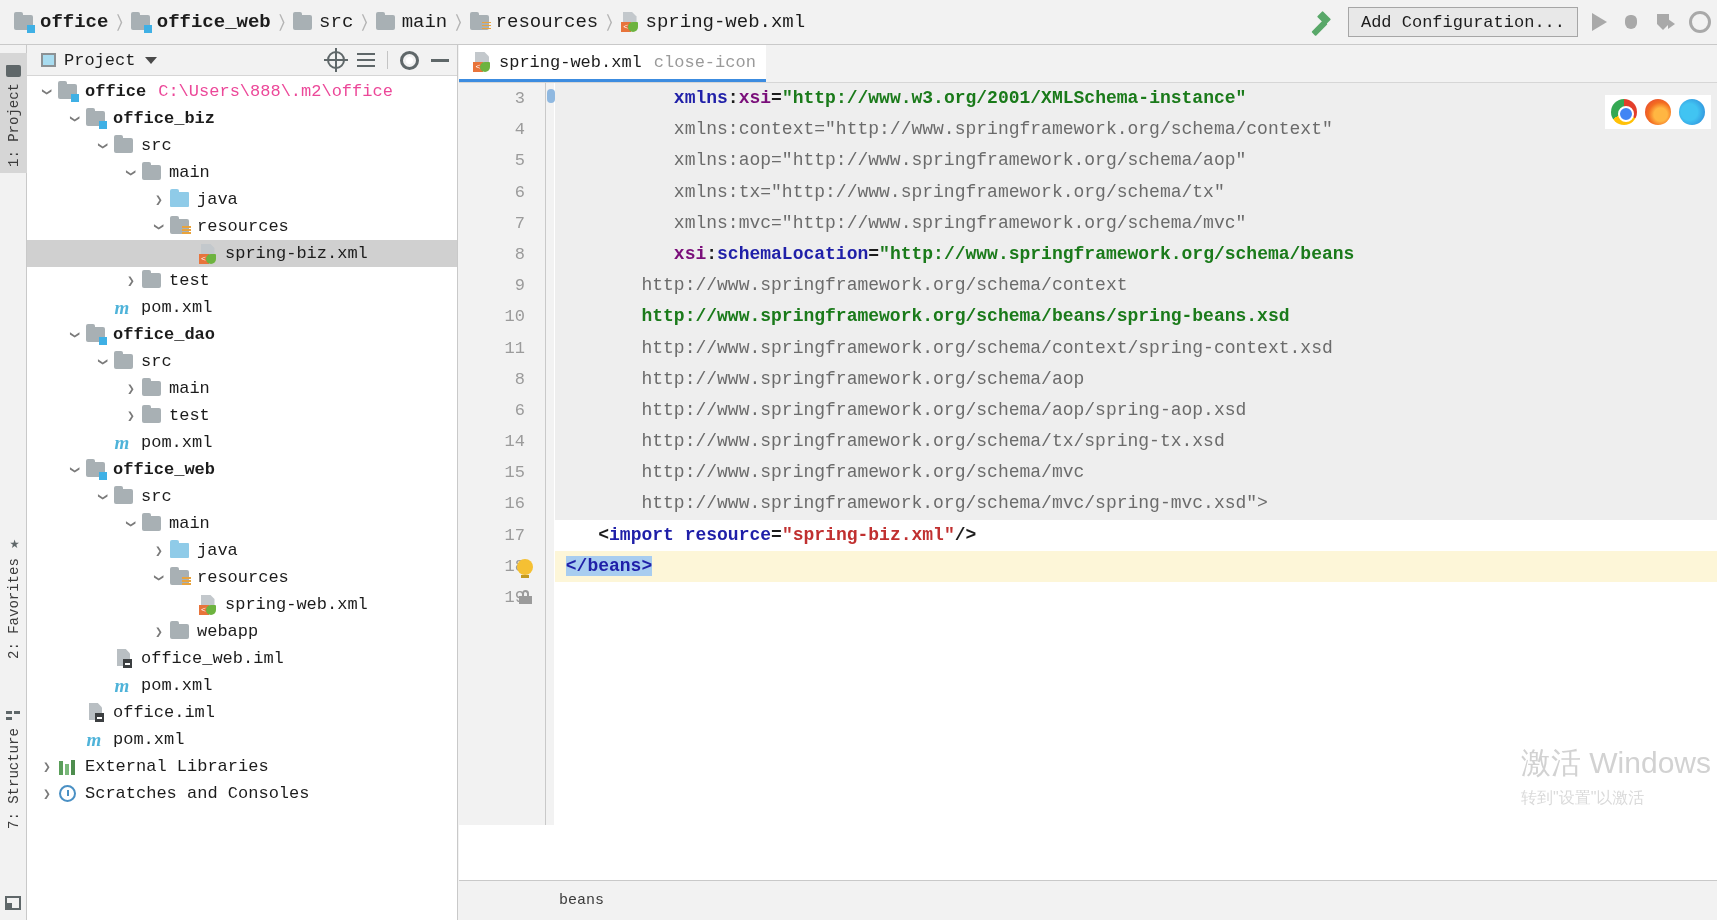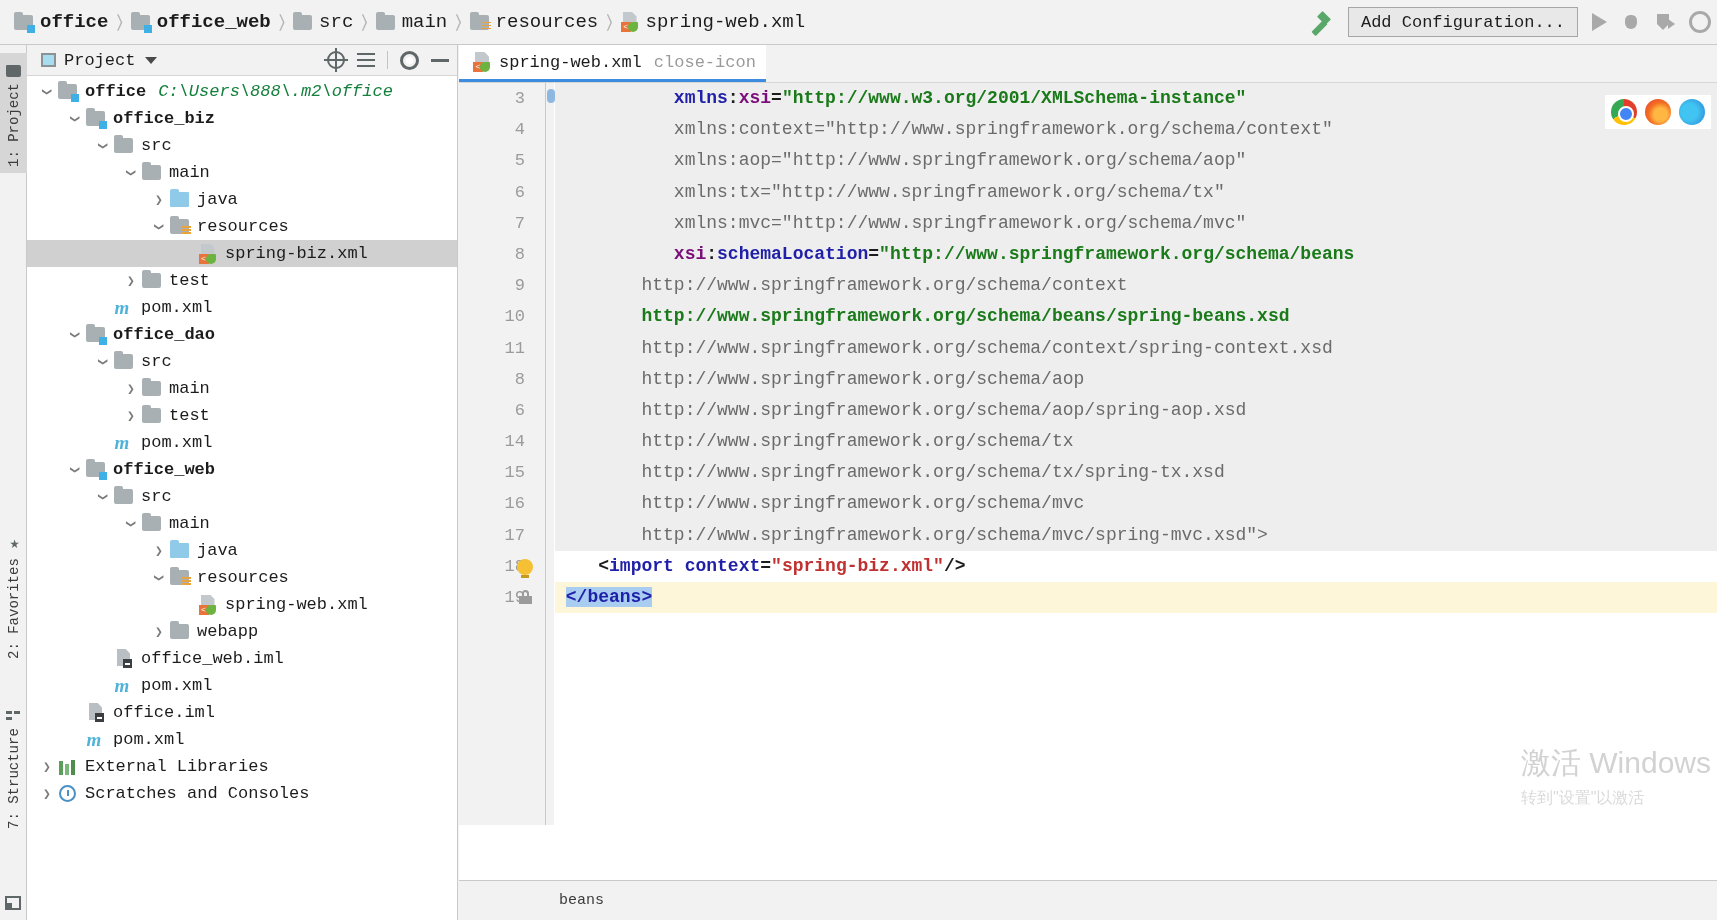--- a/index.html
+++ b/index.html
@@ -146,21 +146,21 @@
   .trow {
     height: 27px; display: flex; align-items: center; white-space: nowrap;
     font-family:"Liberation Mono", monospace; font-size: 17px; color:#1c1c1c;
   }
   .trow.sel { background: #d0d0d0; }
   .arrow { width: 20px; flex:0 0 20px; display:flex; align-items:center; justify-content:center; color:#7a7a7a; font-size:14px;}
   .arrow.r::before { content:"\276F"; font-size:13px; }
   .arrow.d::before { content:"\276F"; font-size:13px; transform: rotate(90deg); display:inline-block;}
   .tlabel { margin-left: 7px; }
   .tlabel.bold { font-weight: bold; }
-  .tpath { margin-left: 12px; color:#15803d;font-style:italic; }
+  .tpath { margin-left: 12px; color:#ec4899; }
   .treeicon { display:flex; align-items:center; justify-content:center; width:21px; flex:0 0 21px;}
 
   
   .editor { position: absolute; left: 459px; top: 45px; width: 1258px; height: 875px; background:#fff; }
   .tabbar { height: 38px; background: #f2f2f2; display:flex; align-items:stretch; border-bottom:1px solid #d6d6d6;}
   .etab {
     background:#ffffff; display:flex; align-items:center; gap:8px; padding: 0 10px 0 14px;
     border-bottom: 3px solid #3c8ce0; font-family:"Liberation Mono",monospace; font-size:17px; color:#1c1c1c;
   }
   .tab-close { color:#9a9a9a; font-size:17px; margin-left:4px; }
@@ -630,25 +630,24 @@
           <div class="cline shade"><span>           </span><span class="tk-gray">xmlns:context="http://www.springframework.org/schema/context"</span></div>
           <div class="cline shade"><span>           </span><span class="tk-gray">xmlns:aop="http://www.springframework.org/schema/aop"</span></div>
           <div class="cline shade"><span>           </span><span class="tk-gray">xmlns:tx="http://www.springframework.org/schema/tx"</span></div>
           <div class="cline shade"><span>           </span><span class="tk-gray">xmlns:mvc="http://www.springframework.org/schema/mvc"</span></div>
           <div class="cline shade"><span>           </span><span class="tk-ns">xsi</span><span class="tk-eq">:</span><span class="tk-attr">schemaLocation</span><span class="tk-eq">=</span><span class="tk-val">"http://www.springframework.org/schema/beans</span></div>
           <div class="cline shade"><span>        </span><span class="tk-gray">http://www.springframework.org/schema/context</span></div>
           <div class="cline shade"><span>        </span><span class="tk-val">http://www.springframework.org/schema/beans/spring-beans.xsd</span></div>
           <div class="cline shade"><span>        </span><span class="tk-gray">http://www.springframework.org/schema/context/spring-context.xsd</span></div>
           <div class="cline shade"><span>        </span><span class="tk-gray">http://www.springframework.org/schema/aop</span></div>
           <div class="cline shade"><span>        </span><span class="tk-gray">http://www.springframework.org/schema/aop/spring-aop.xsd</span></div>
-          <div class="cline shade"><span>        </span><span class="tk-gray">http://www.springframework.org/schema/tx</span></div>
           <div class="cline shade"><span>        </span><span class="tk-gray">http://www.springframework.org/schema/tx/spring-tx.xsd</span></div>
           <div class="cline shade"><span>        </span><span class="tk-gray">http://www.springframework.org/schema/mvc</span></div>
           <div class="cline shade"><span>        </span><span class="tk-gray">http://www.springframework.org/schema/mvc/spring-mvc.xsd"&gt;</span></div>
-          <div class="cline"><span>    </span><span class="tk-eq">&lt;</span><span class="tk-tag">import</span><span class="tk-gray"> </span><span class="tk-attr">context</span><span class="tk-eq">=</span><span class="tk-str">"spring-biz.xml"</span><span class="tk-eq">/&gt;</span></div>
+          <div class="cline"><span>    </span><span class="tk-eq">&lt;</span><span class="tk-tag">import</span><span class="tk-gray"> </span><span class="tk-attr">resource</span><span class="tk-eq">=</span><span class="tk-str">"spring-biz.xml"</span><span class="tk-eq">/&gt;</span></div>
           <div class="cline hl"><span> </span><span class="tk-tag tk-selbg">&lt;/beans&gt;</span></div>
         </div>
       <div id="gutter-icons">
           <div class="bulb" style="top: 476px;"></div>
           <div class="lockic" style="top: 507.2px;">
             <span class="sh"></span>
             <span class="bd"></span>
           </div>
         </div>
       <div class="scrollthumb" style="left:88px; top:6px; height:14px; background:#8fb8e0;"></div>

